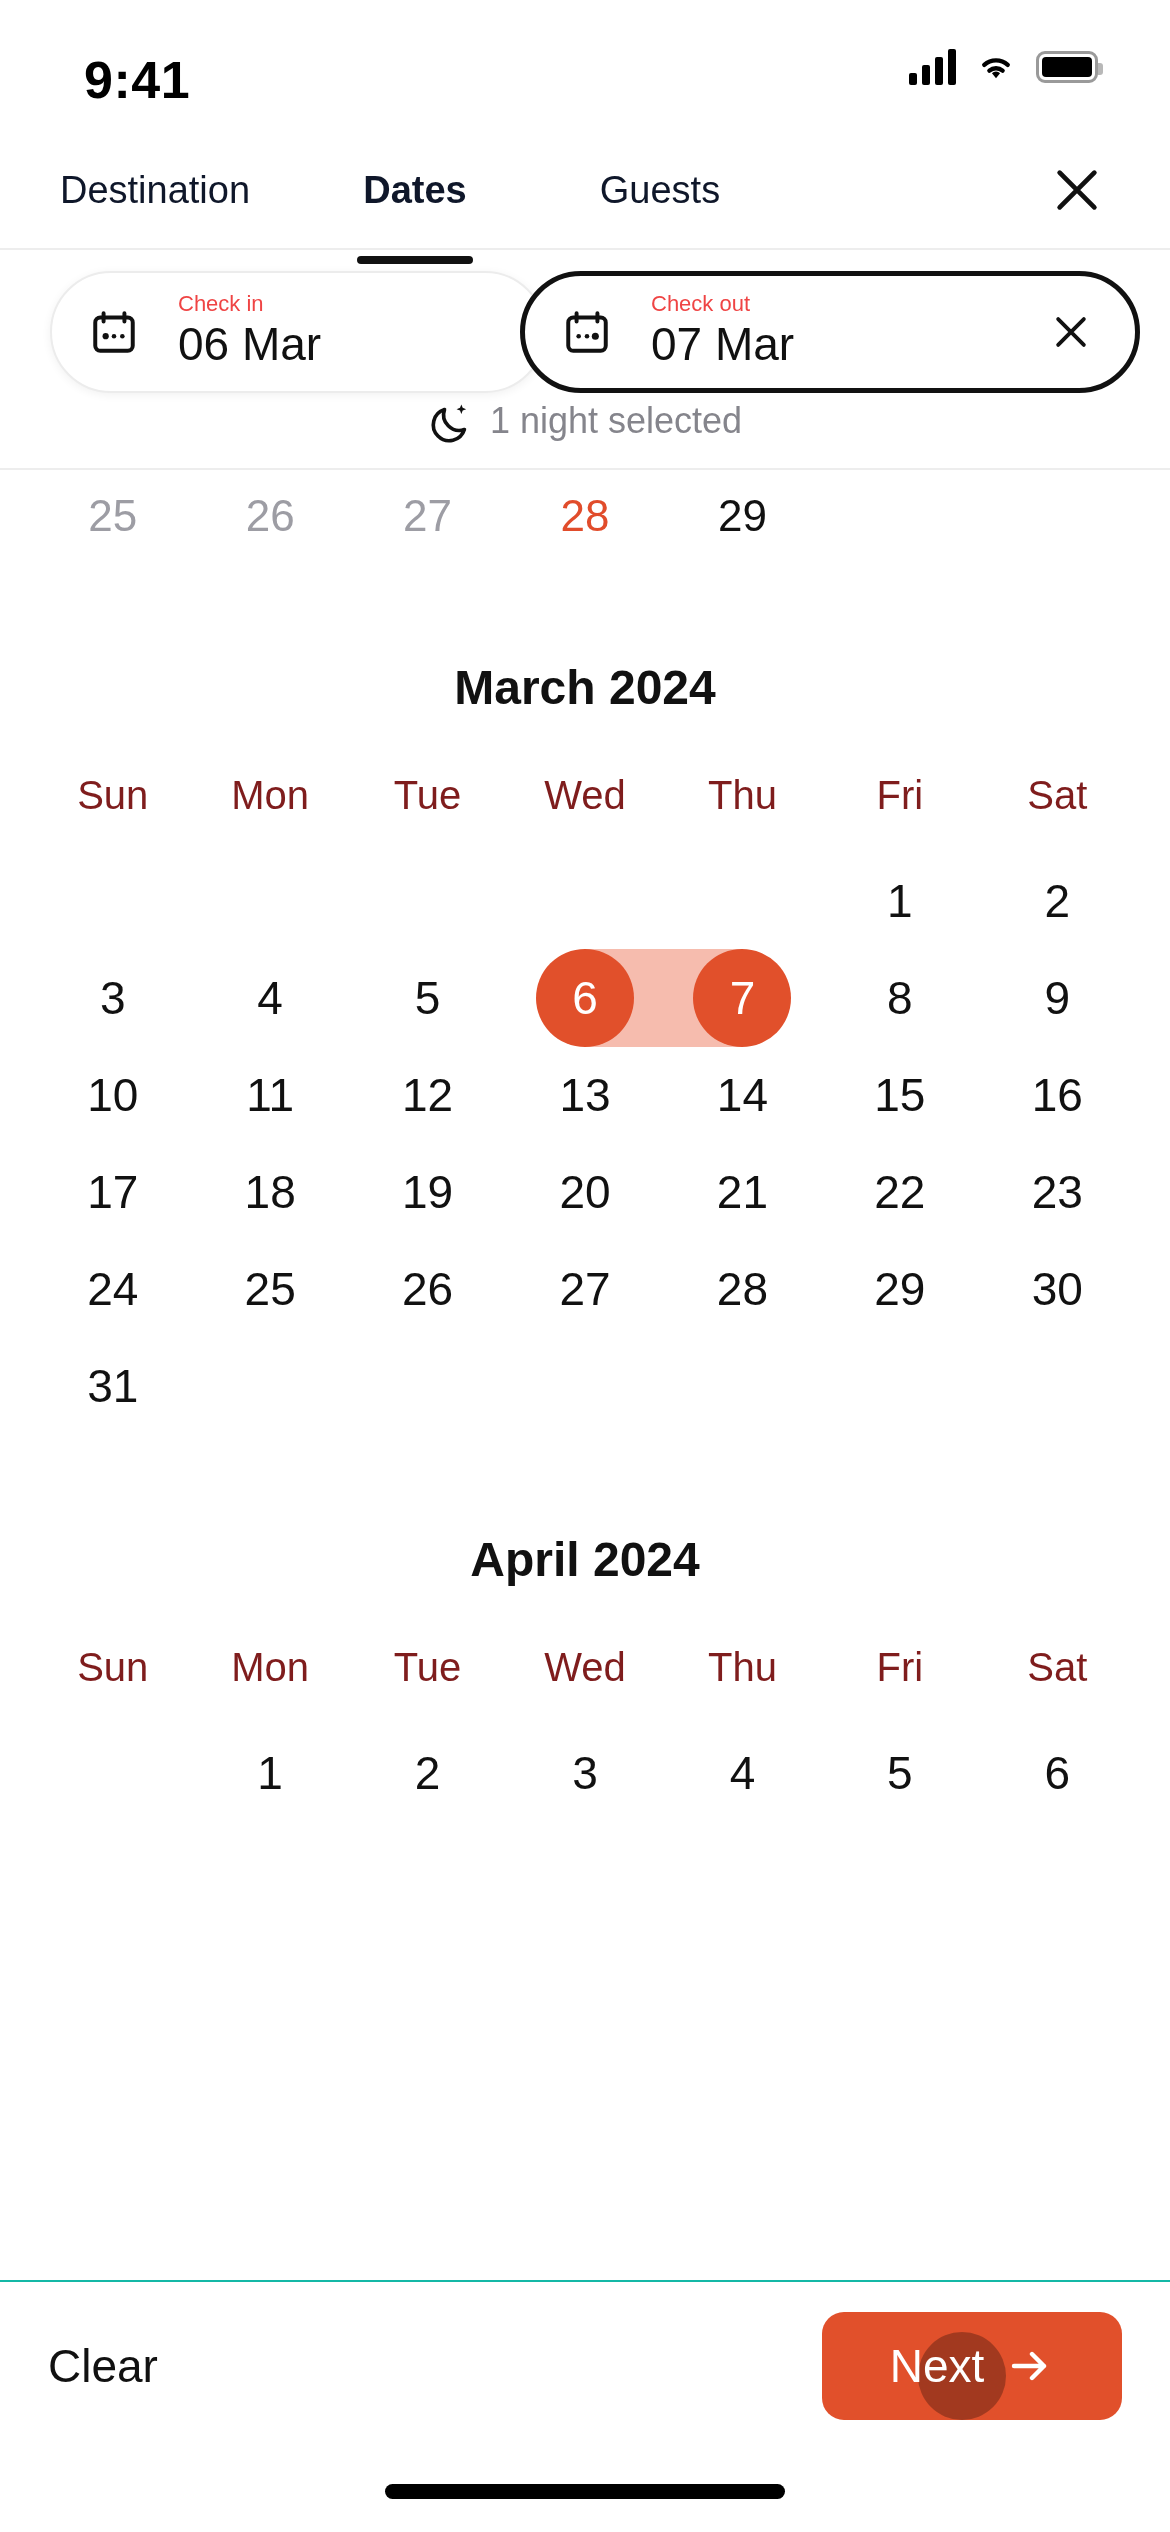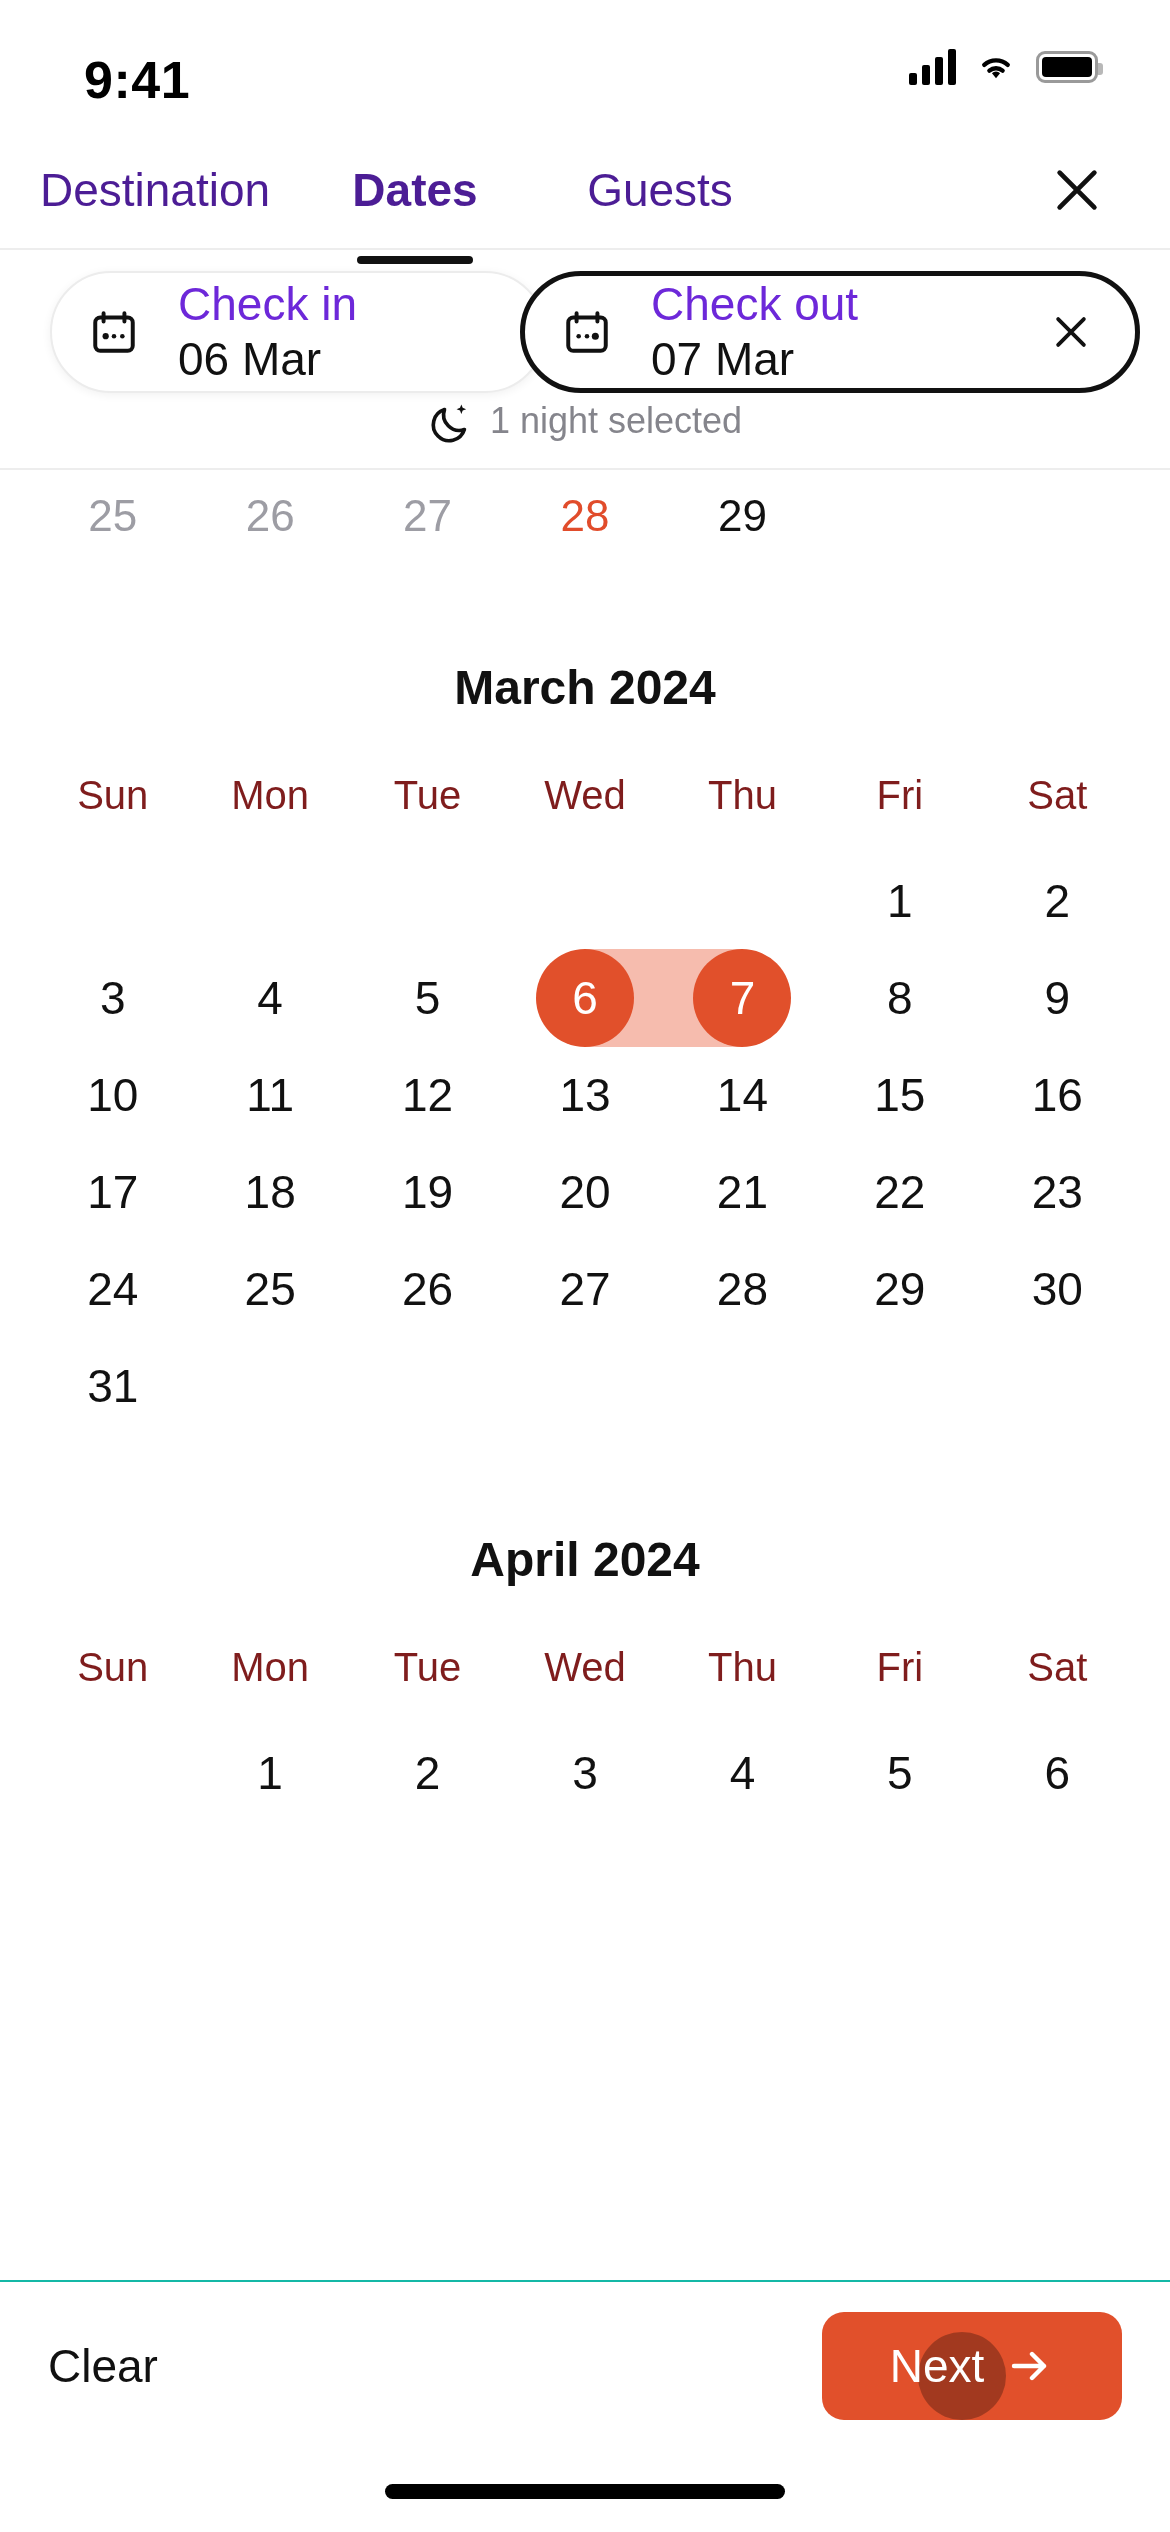--- a/index.html
+++ b/index.html
@@ -26,36 +26,36 @@
   .battery { width:62px; height:32px; border:3px solid #9a9a9a; border-radius:9px; position:relative; padding:3px; }
   .battery::after { content:""; position:absolute; right:-8px; top:9px; width:5px; height:12px; background:#b8b8b8; border-radius:0 3px 3px 0; }
   .battery span { display:block; width:100%; height:100%; background:#000; border-radius:4px; }
 
   
   .tabs { flex:0 0 120px; display:flex; align-items:center; position:relative; padding:0 48px 0 0; }
   .tab { flex:0 0 auto; text-align:center; position:relative; height:100%; display:flex; align-items:center; justify-content:center; }
   .tab-0 { width:310px; }
   .tab-1 { width:210px; }
   .tab-2 { width:280px; }
-  .tab span.lbl { font-size:46px; color:#4c1d95; }
+  .tab span.lbl { font-size:38px; color:#0f172a; }
   .tab.active span.lbl { font-weight:700; }
   .tab-underline { position:absolute; bottom:-14px; left:50%; transform:translateX(-50%); width:116px; height:8px; background:#111; border-radius:4px; }
   .close-x { margin-left:auto; width:90px; height:90px; display:flex; align-items:center; justify-content:center; }
   .close-x svg { width:52px; height:52px; }
   .tabs-divider { position:absolute; left:0; right:0; bottom:0; height:2px; background:#ededed; }
 
   
   .pillrow { flex:0 0 150px; position:relative; padding:14px 30px 0 50px; display:flex; align-items:center; }
   .pill { height:122px; border-radius:62px; background:#fff; display:flex; align-items:center; padding:0 34px; }
   .pill-in { flex:1 1 auto; border:2px solid #ececec; box-shadow:0 2px 10px rgba(0,0,0,.06); margin-right:-26px; }
   .pill-out { flex:0 0 620px; border:5px solid #111; z-index:3; }
   .cal-ico { flex:0 0 56px; height:56px; display:flex; align-items:center; justify-content:center; margin-right:6px; }
   .cal-ico svg { width:50px; height:50px; }
   .pill-texts { display:flex; flex-direction:column; justify-content:center; flex:1 1 auto; padding-left:30px; }
-  .pill-label { font-size:46px; color:#6d28d9; line-height:1.18; }
+  .pill-label { font-size:22px; color:#ef4444; line-height:1.18; }
   .pill-value { font-size:46px; color:#111; line-height:1.2; }
   .pill-clear { flex:0 0 60px; height:60px; display:flex; align-items:center; justify-content:center; }
   .pill-clear svg { width:44px; height:44px; }
 
   
   .nights { flex:0 0 68px; display:flex; align-items:flex-start; justify-content:center; gap:16px; }
   .moon-ico svg { width:46px; height:46px; display:block; }
   .nights-text { font-size:36px; color:#85858c; }
 
   

